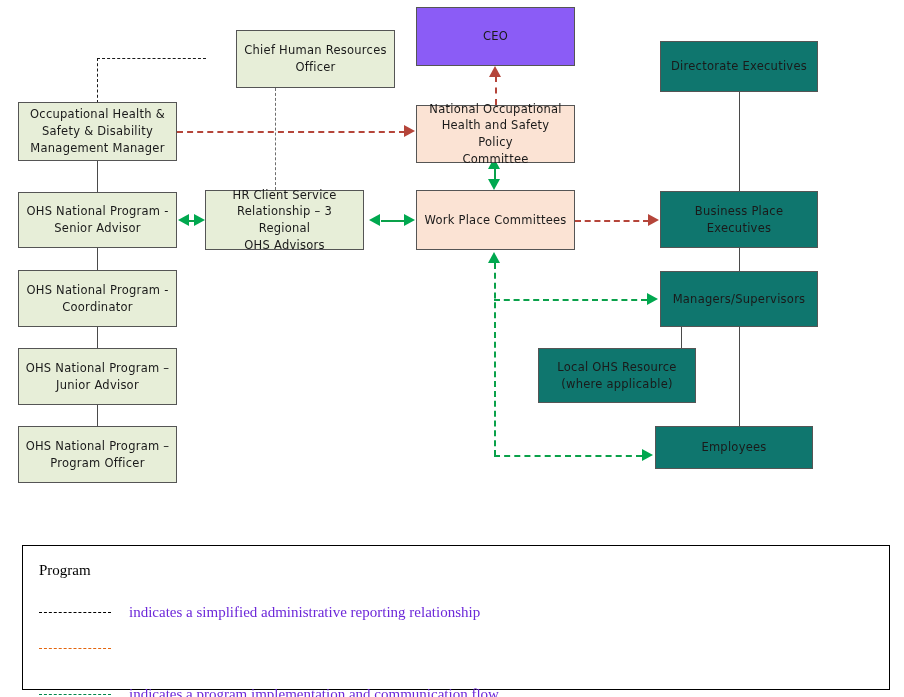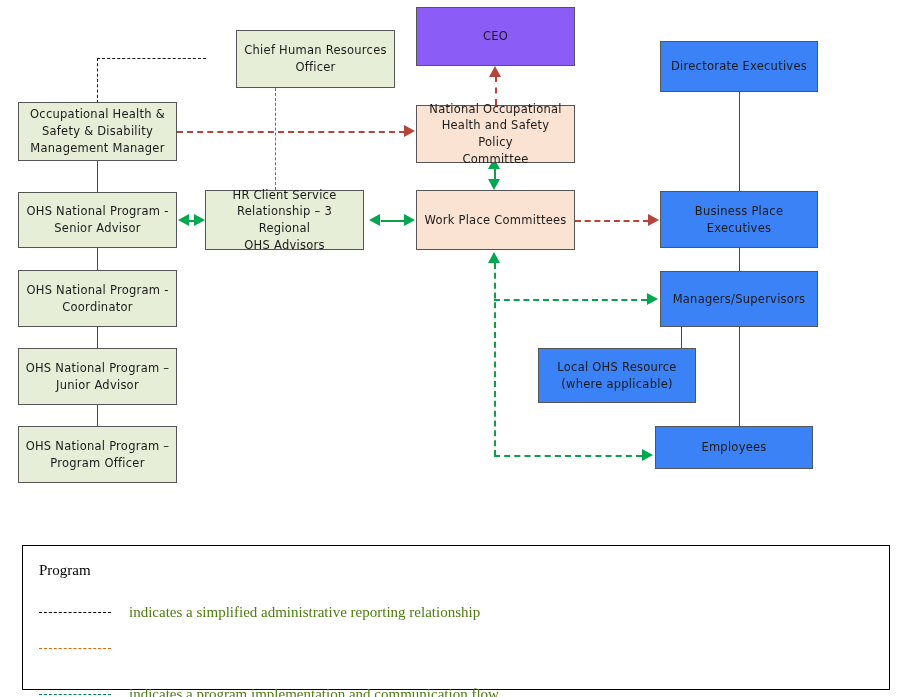--- a/index.html
+++ b/index.html
@@ -29,21 +29,21 @@
     line-height: 1.45;
     color: #1a1a1a;
     letter-spacing: 0.25px;
     padding: 2px 6px;
     font-family: "DejaVu Sans", sans-serif;
     z-index: 5;
   }
   .fill-green { background: #e7eed8; }
   .fill-cream { background: #8b5cf6; }
   .fill-peach { background: #fbe3d4; }
-  .fill-blue  { background: #3b82f6; }
+  .fill-blue  { background: #0f766e; }
 
   .node .label { display: block; white-space: pre-line; }
   .vline, .hline { position: absolute; z-index: 2; }
 
   
   .solid-v { width: 0; border-left: 1.1px solid #4a4a4a; }
 
   
   .dash-blk-v { width: 0; border-left: 1.4px dashed #1a1a1a; }
   .dash-blk-h { height: 0; border-top: 1.4px dashed #1a1a1a; }
@@ -102,21 +102,21 @@
     height: 0;
     margin-right: 18px;
     flex: 0 0 72px;
   }
   .sw-black { border-top: 1.6px dashed #000000; }
   .sw-orange { border-top: 1.6px dashed #e3650d; }
   .sw-green { border-top: 1.6px dashed #00874a; }
   .legend-text {
     font-family: "Liberation Serif", serif;
     font-size: 15px;
-    color: #4d7c0f;
+    color: #6d28d9;
     white-space: nowrap;
   }
 </style>
 </head>
 <body>
 
 <div id="canvas">
 
   <div class="hline dash-blk-h" style="left:97px; top:58px; width:109px;"></div>
   <div class="vline dash-blk-v" style="left:97px; top:58px; height:45px;"></div>

